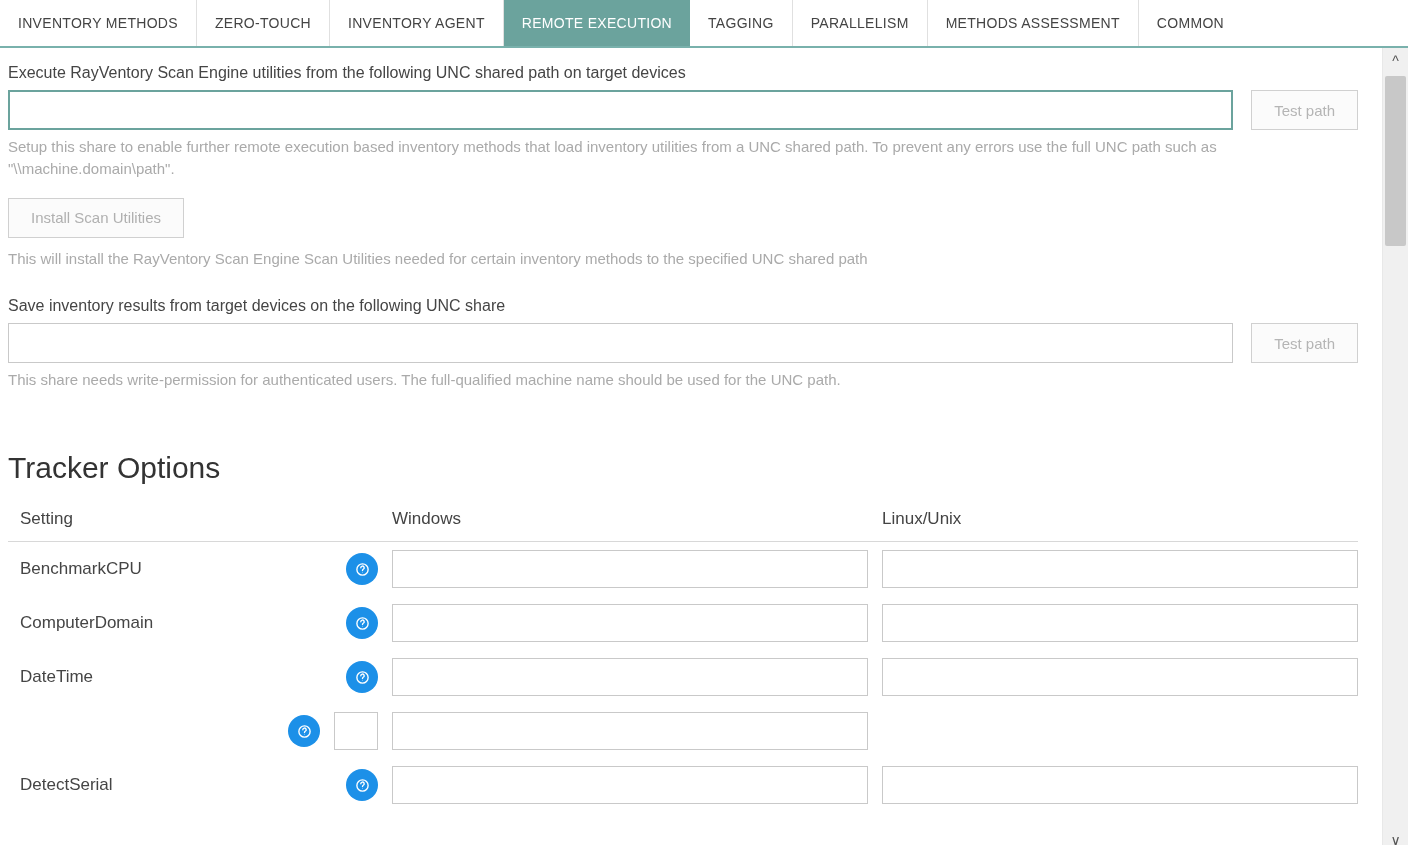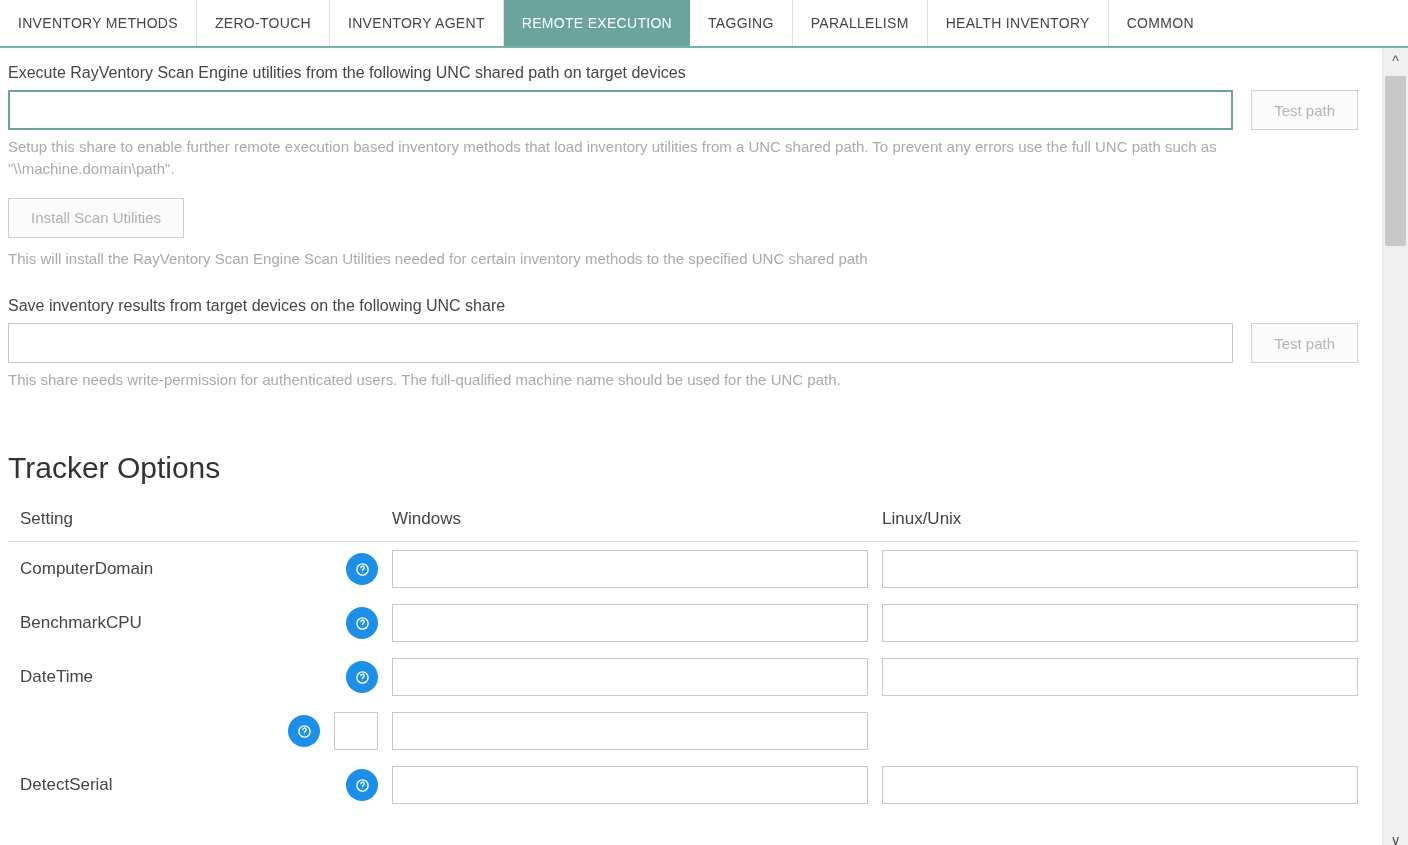--- a/index.html
+++ b/index.html
@@ -184,21 +184,21 @@
 </head>
 <body>
 
 <div class="tabbar">
   <div class="tab">INVENTORY METHODS</div>
   <div class="tab">ZERO-TOUCH</div>
   <div class="tab">INVENTORY AGENT</div>
   <div class="tab active">REMOTE EXECUTION</div>
   <div class="tab">TAGGING</div>
   <div class="tab">PARALLELISM</div>
-  <div class="tab">HEALTH INVENTORY</div>
+  <div class="tab">METHODS ASSESSMENT</div>
   <div class="tab">COMMON</div>
 </div>
 
 <div class="scroll-wrap">
 
   <div class="content">
 
     
     <div class="field-label">Execute RayVentory Scan Engine utilities from the following UNC shared path on target devices</div>
     <div class="row-input">
@@ -224,34 +224,34 @@
 
     <div class="tracker-table">
       <div class="tracker-head">
         <div>Setting</div>
         <div class="col-help"></div>
         <div>Windows</div>
         <div>Linux/Unix</div>
       </div>
 
       <div class="tracker-row">
+        <div class="setting-name">BenchmarkCPU</div>
+        <div class="help-circle">
+          <svg viewBox="0 0 24 24" fill="none" stroke="currentColor" stroke-width="2.2" stroke-linecap="round" stroke-linejoin="round">
+              <circle cx="12" cy="12" r="9"></circle>
+              <path d="M9.3 9.2a2.7 2.7 0 1 1 3.9 2.4c-.9.5-1.2 1-1.2 1.9"></path>
+              <circle cx="12" cy="17" r="0.6" fill="currentColor" stroke="none"></circle>
+            </svg>
+        </div>
+        <input class="cell-input" value="" style="">
+        <input class="cell-input" value="" style="">
+      </div>
+
+      <div class="tracker-row">
         <div class="setting-name">ComputerDomain</div>
-        <div class="help-circle">
-          <svg viewBox="0 0 24 24" fill="none" stroke="currentColor" stroke-width="2.2" stroke-linecap="round" stroke-linejoin="round">
-              <circle cx="12" cy="12" r="9"></circle>
-              <path d="M9.3 9.2a2.7 2.7 0 1 1 3.9 2.4c-.9.5-1.2 1-1.2 1.9"></path>
-              <circle cx="12" cy="17" r="0.6" fill="currentColor" stroke="none"></circle>
-            </svg>
-        </div>
-        <input class="cell-input" value="" style="">
-        <input class="cell-input" value="" style="">
-      </div>
-
-      <div class="tracker-row">
-        <div class="setting-name">BenchmarkCPU</div>
         <div class="help-circle">
           <svg viewBox="0 0 24 24" fill="none" stroke="currentColor" stroke-width="2.2" stroke-linecap="round" stroke-linejoin="round">
               <circle cx="12" cy="12" r="9"></circle>
               <path d="M9.3 9.2a2.7 2.7 0 1 1 3.9 2.4c-.9.5-1.2 1-1.2 1.9"></path>
               <circle cx="12" cy="17" r="0.6" fill="currentColor" stroke="none"></circle>
             </svg>
         </div>
         <input class="cell-input" value="" style="">
         <input class="cell-input" value="" style="">
       </div>

